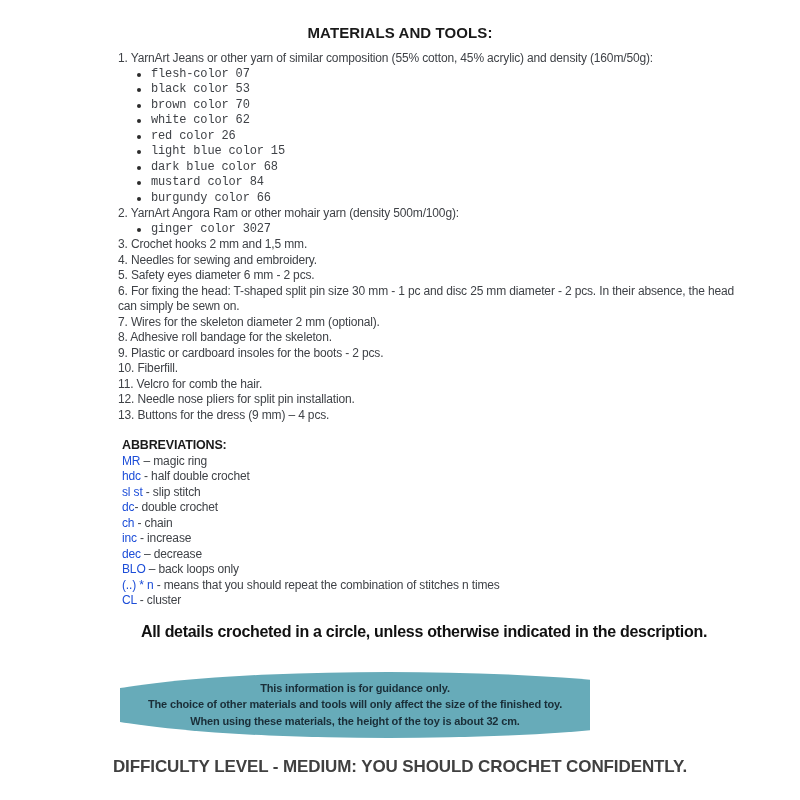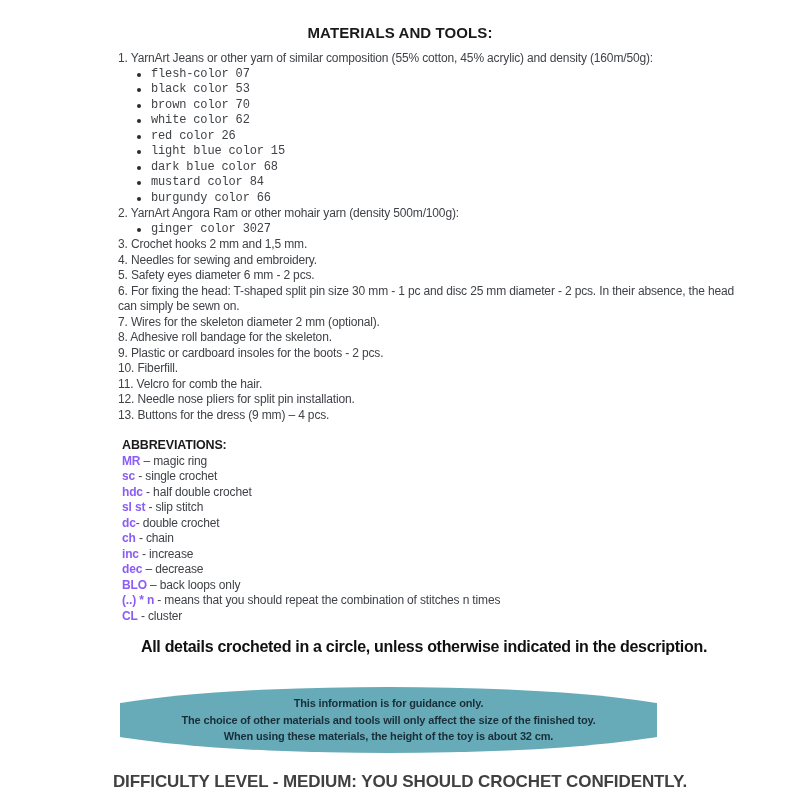--- a/index.html
+++ b/index.html
@@ -59,35 +59,35 @@
     font-size: 12px;
     line-height: 15.5px;
     letter-spacing: -0.15px;
     color: #3f4247;
   }
   .abbr-heading {
     font-weight: bold;
     font-size: 12.5px;
     color: #1b1b1b;
   }
-  .term { font-weight: bold; color: #8b5cf6; }
+  .term { font-weight: normal; color: #1d4ed8; }
 
   .note {
     margin-top: 14px;
     text-align: center;
     font-weight: bold;
     font-size: 16px;
     letter-spacing: -0.3px;
     color: #111111;
     padding-left: 48px;
   }
 
   .banner {
     position: relative;
-    width: 537px;
+    width: 470px;
     height: 66px;
     margin: 31px 0 0 120px;
     overflow: hidden;
   }
   .banner-shape {
     position: absolute;
     left: -44px;
     top: 0;
     width: 625px;
     height: 66px;
@@ -178,21 +178,20 @@
       <div class="item-text">10. Fiberfill.</div>
       <div class="item-text">11. Velcro for comb the hair.</div>
       <div class="item-text">12. Needle nose pliers for split pin installation.</div>
       <div class="item-text">13. Buttons for the dress (9 mm) – 4 pcs.</div>
     </div>
 
   <div class="abbr">
     <div class="abbr-heading">ABBREVIATIONS:</div>
     <div id="abbr-entries">
         <div class="abbr-row"><span class="term">MR</span><span class="def"> – magic ring</span></div>
-        <div class="abbr-row"><span class="term">sc</span><span class="def"> - single crochet</span></div>
         <div class="abbr-row"><span class="term">hdc</span><span class="def"> - half double crochet</span></div>
         <div class="abbr-row"><span class="term">sl st</span><span class="def"> - slip stitch</span></div>
         <div class="abbr-row"><span class="term">dc</span><span class="def">- double crochet</span></div>
         <div class="abbr-row"><span class="term">ch</span><span class="def"> - chain</span></div>
         <div class="abbr-row"><span class="term">inc</span><span class="def"> - increase</span></div>
         <div class="abbr-row"><span class="term">dec</span><span class="def"> – decrease</span></div>
         <div class="abbr-row"><span class="term">BLO</span><span class="def"> – back loops only</span></div>
         <div class="abbr-row"><span class="term">(..) * n</span><span class="def"> - means that you should repeat the combination of stitches n times</span></div>
         <div class="abbr-row"><span class="term">CL</span><span class="def"> - cluster</span></div>
       </div>

